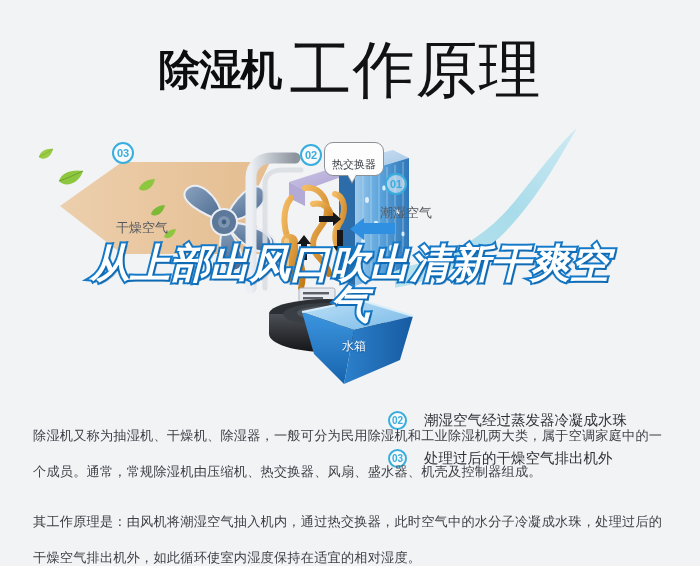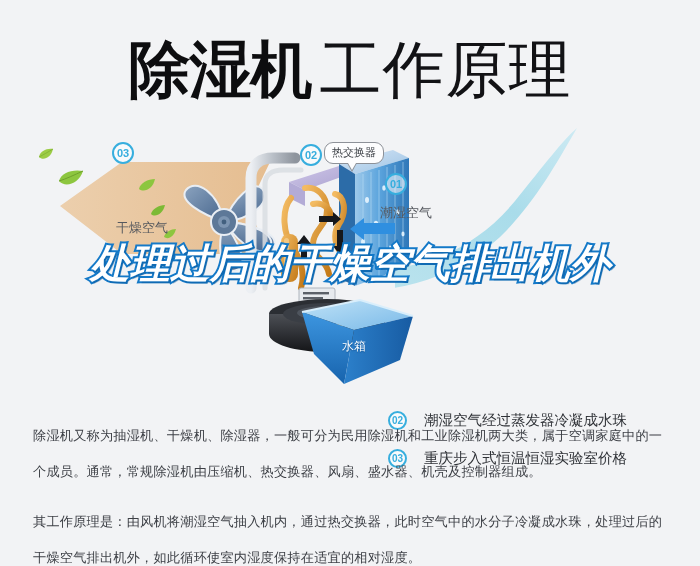--- a/index.html
+++ b/index.html
@@ -12,21 +12,21 @@
   }
   #root{position:relative;width:700px;height:566px;background:#f2f3f5;overflow:hidden;}
 
   
   .title-wrap{
     position:absolute;left:0;top:28px;width:700px;
     text-align:center;white-space:nowrap;
   }
   .title-a{
     font-family:"DejaVu Sans","Liberation Sans",sans-serif;
-    font-size:62px;font-weight:700;color:#0d0d0f;
+    font-size:42px;font-weight:700;color:#0d0d0f;
     letter-spacing:-1px;
     vertical-align:middle;
   }
   .title-b{
     font-family:"Liberation Sans","DejaVu Sans",sans-serif;
     font-size:62px;font-weight:400;color:#121215;
     letter-spacing:1px;margin-left:8px;
     vertical-align:middle;
   }
 
@@ -63,21 +63,21 @@
     letter-spacing:0px;
     box-sizing:border-box;
   }
   .badge-03a{left:112px;top:22px;}
   .badge-02{left:300px;top:24px;}
   .badge-01{left:385px;top:53px;}
 
   
   .callout{
     position:absolute;left:324px;top:22px;
-    padding:2px 7px 3px 7px;
+    padding:14px 7px 3px 7px;
     border:1.6px solid #8d9198;border-radius:9px;
     background:#fdfdfe;
     font-size:11px;color:#3b3f45;
     font-family:"DejaVu Sans","Liberation Sans",sans-serif;
     white-space:nowrap;
   }
   .callout:after{
     content:"";position:absolute;left:22px;bottom:-9px;
     width:0;height:0;
     border-left:5px solid transparent;border-right:5px solid transparent;
@@ -344,28 +344,28 @@
       <path d="M45,5 L14,5 L14,0 L0,11 L14,22 L14,16 L45,16 Z" fill="#2f8fe0"></path>
     </svg>
 
     <div class="legend">
       <div class="leg-row">
         <div class="leg-badge">02</div>
         <div class="leg-text">潮湿空气经过蒸发器冷凝成水珠</div>
       </div>
       <div class="leg-row">
         <div class="leg-badge">03</div>
-        <div class="leg-text">重庆步入式恒温恒湿实验室价格</div>
+        <div class="leg-text">处理过后的干燥空气排出机外</div>
       </div>
     </div>
 
   </div>
 
   <div class="watermark">
-    <span class="wm-inner">处理过后的干燥空气排出机外</span>
+    <span class="wm-inner">从上部出风口吹出清新干爽空气</span>
   </div>
 
   <div class="copy">
     <p>除湿机又称为抽湿机、干燥机、除湿器，一般可分为民用除湿机和工业除湿机两大类，属于空调家庭中的一个成员。通常，常规除湿机由压缩机、热交换器、风扇、盛水器、机壳及控制器组成。</p>
     <p>其工作原理是：由风机将潮湿空气抽入机内，通过热交换器，此时空气中的水分子冷凝成水珠，处理过后的干燥空气排出机外，如此循环使室内湿度保持在适宜的相对湿度。</p>
   </div>
 
 </div>
 
 </body></html>

